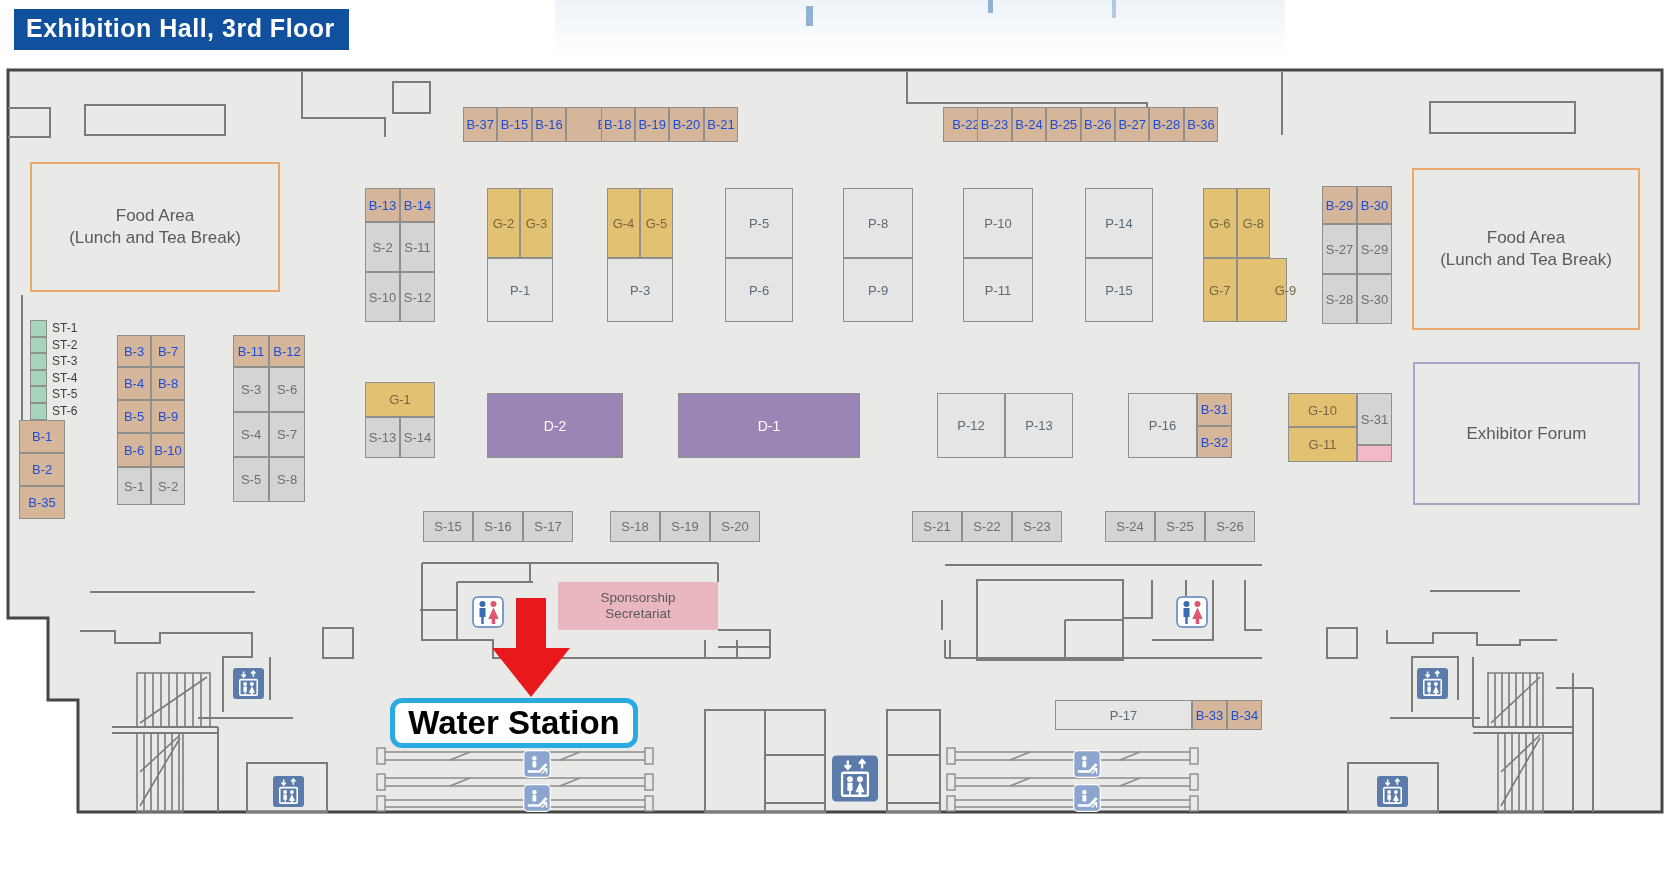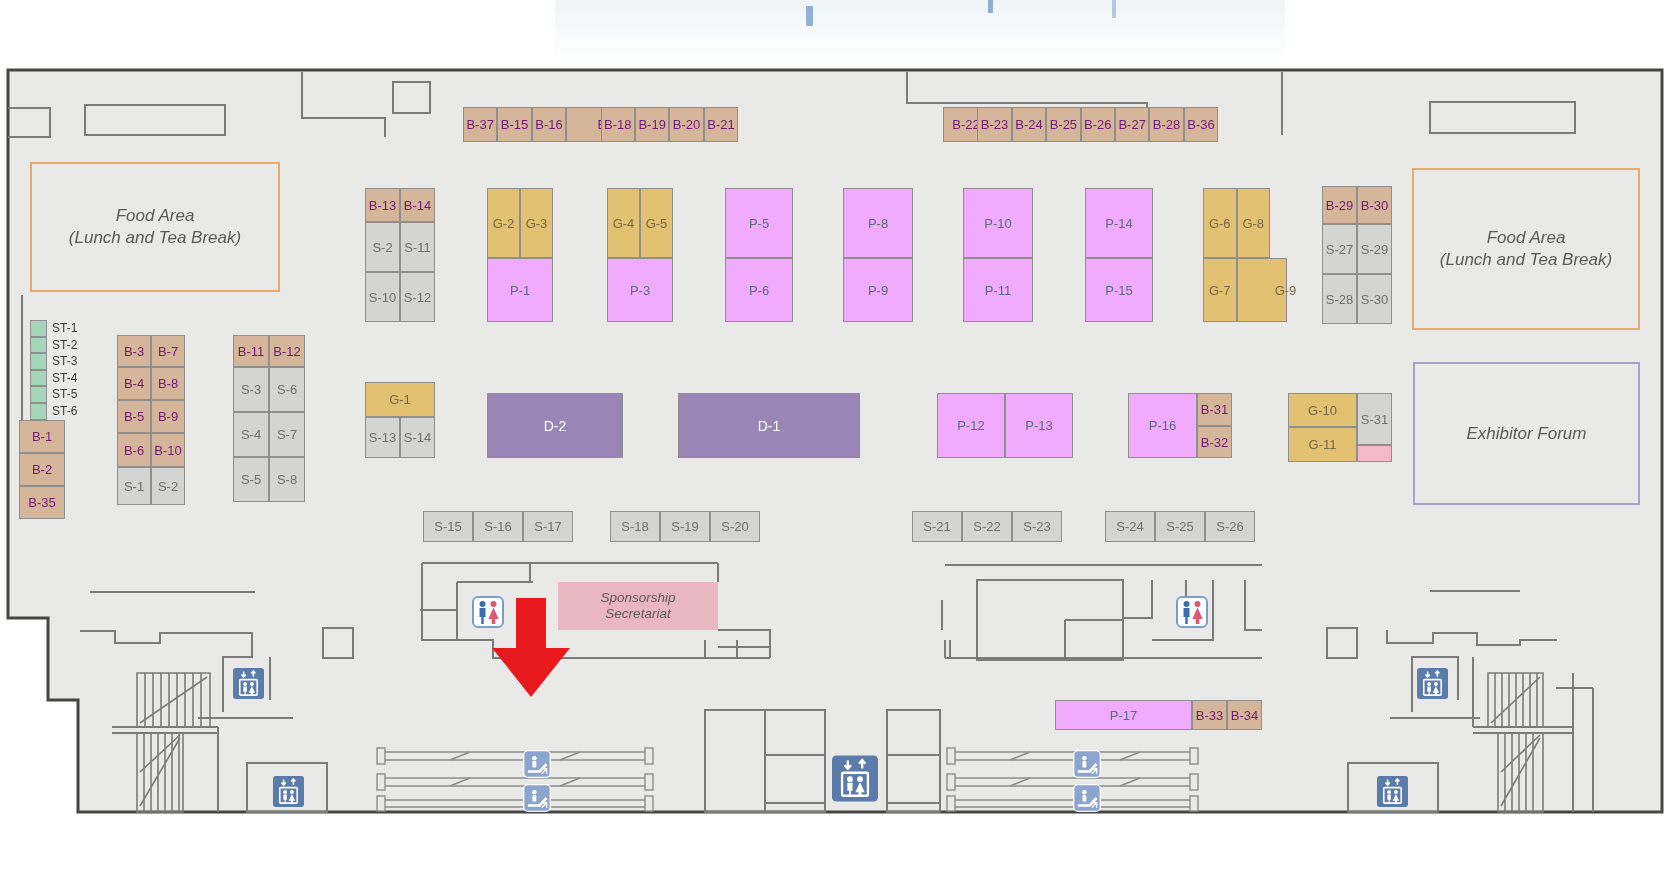--- a/index.html
+++ b/index.html
@@ -6,50 +6,51 @@
   .canvas{position:relative;width:1680px;height:880px;background:#ffffff;overflow:hidden;
           font-family:"Liberation Sans",sans-serif;}
   .topband{position:absolute;left:555px;top:0;width:730px;height:60px;
            background:linear-gradient(180deg,#e3ecf4 0%,#f7fafc 70%,#ffffff 100%);opacity:.6;}
   .topdash{position:absolute;background:#3f77b5;opacity:.55;}
   .title-badge{position:absolute;left:14px;top:9px;background:#10509d;color:#fff;
                font-weight:bold;font-size:25px;padding:5px 14px 7px 12px;letter-spacing:.5px;}
   svg.walls{position:absolute;left:0;top:0;}
   .booth{position:absolute;display:flex;align-items:center;justify-content:center;
          font-size:13px;border:1px solid #8f8f8d;box-sizing:border-box;white-space:nowrap;}
-  .tan{background:#d5b69b;color:#701a75}
+  .tan{background:#d5b69b;color:#1d4ed8}
   .gray{background:#d4d4d2;color:#6e6e6c}
   .gold{background:#e2c272;color:#786644}
-  .blue{background:#f0abfc;color:#5a6b7a}
+  .blue{background:#e5e5e5;color:#5a6b7a}
   .purple{background:#9b85b7;color:#ffffff;font-size:14px}
   .green{background:#a5d6bb}
   .pink{background:#f4b9c7}
   .st-label{position:absolute;font-size:12px;color:#3c3c3a;}
   .area{position:absolute;display:flex;flex-direction:column;align-items:center;
-        justify-content:center;text-align:center;box-sizing:border-box;color:#5a5a58;font-style:italic;}
+        justify-content:center;text-align:center;box-sizing:border-box;color:#5a5a58;}
   .food{border:2px solid #e8a96a;font-size:17px;line-height:1.3;}
   .forum{border:2px solid #aaa3c9;font-size:17px;}
   .secretariat{background:#eab7c1;font-size:13.5px;line-height:1.2;}
   .water-badge{position:absolute;left:390px;top:698px;width:248px;height:50px;
                background:#fff;border:5px solid #29abe2;border-radius:12px;box-sizing:border-box;
                display:flex;align-items:center;justify-content:center;
                font-size:33px;font-weight:bold;color:#000;}
   .map-icon{position:absolute;}
   .map-icon svg{display:block;width:100%;height:100%;}
 </style>
 </head>
 <body>
 
 <div class="canvas">
 
   <div class="topband"></div>
   <div class="topdash" style="left:806px;top:6px;width:7px;height:20px;"></div>
   <div class="topdash" style="left:988px;top:0;width:5px;height:13px;"></div>
   <div class="topdash" style="left:1112px;top:0;width:4px;height:18px;opacity:.35;"></div>
 
+  <div class="title-badge">Exhibition Hall, 3rd Floor</div>
 
   <svg class="walls" width="1680" height="880">
 
     <path d="M8,70 H1662 V812 H78 V700 H48 V618 H8 Z" fill="#e9e9e8" stroke="#454543" stroke-width="3"></path>
     <g fill="none" stroke="#7b7b79" stroke-width="2">
 
       <path d="M8,108 H50 V137 H8"></path>
       <path d="M85,105 h140 v30 h-140 z"></path>
       <path d="M302,72 V118 H385 V137"></path>
       <path d="M393,82 h37 v31 h-37 z"></path>
@@ -124,20 +125,23 @@
     <div>(Lunch and Tea Break)</div>
   </div>
   <div class="area forum" style="left:1413px;top:362px;width:227px;height:143px;">
     <div>Exhibitor Forum</div>
   </div>
   <div class="area secretariat" style="left:558px;top:582px;width:160px;height:48px;">
     <div>Sponsorship</div>
     <div>Secretariat</div>
   </div>
 
+  <div class="water-badge">
+    <span>Water Station</span>
+  </div>
 
   <div id="booths">
       <div class="booth tan" style="left: 463px; top: 107px; width: 34.4px; height: 35px;">B-37</div>
       <div class="booth tan" style="left: 497.4px; top: 107px; width: 34.4px; height: 35px;">B-15</div>
       <div class="booth tan" style="left: 531.8px; top: 107px; width: 34.4px; height: 35px;">B-16</div>
       <div class="booth tan" style="left: 566.2px; top: 107px; width: 34.4px; height: 35px; padding-left: 44px;">B-17</div>
       <div class="booth tan" style="left: 600.6px; top: 107px; width: 34.4px; height: 35px;">B-18</div>
       <div class="booth tan" style="left: 635px; top: 107px; width: 34.4px; height: 35px;">B-19</div>
       <div class="booth tan" style="left: 669.4px; top: 107px; width: 34.4px; height: 35px;">B-20</div>
       <div class="booth tan" style="left: 703.8px; top: 107px; width: 34.4px; height: 35px;">B-21</div>

